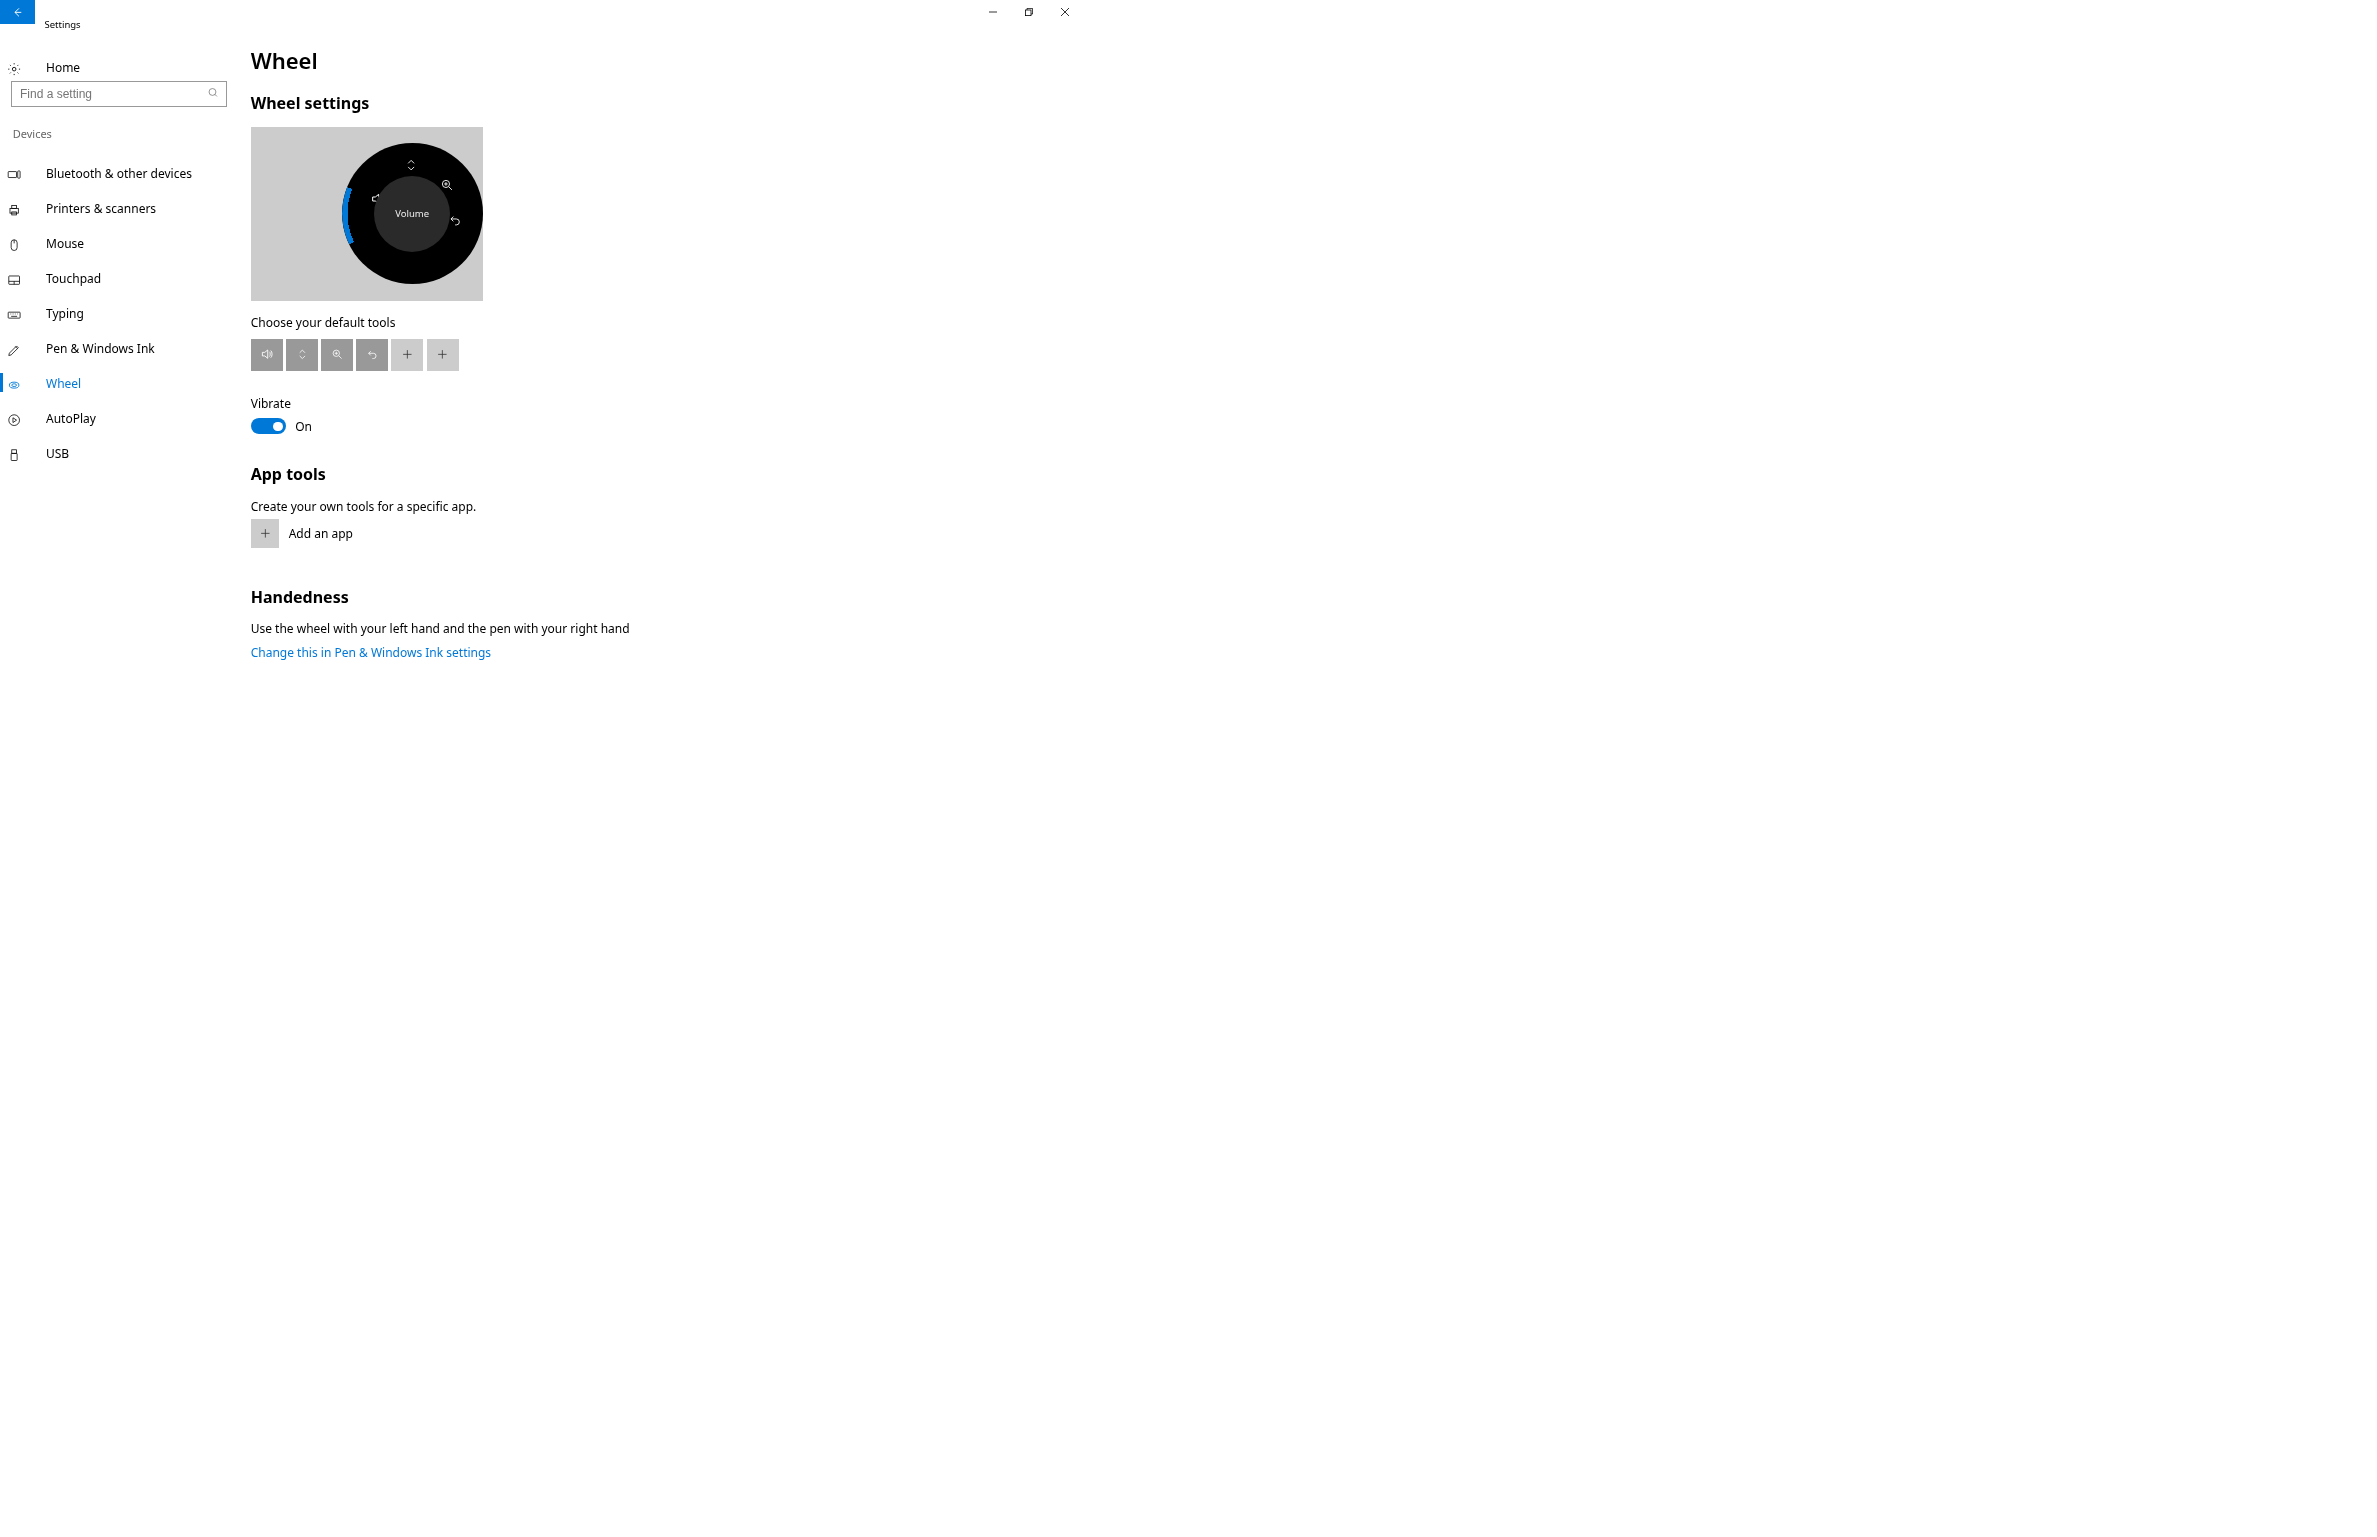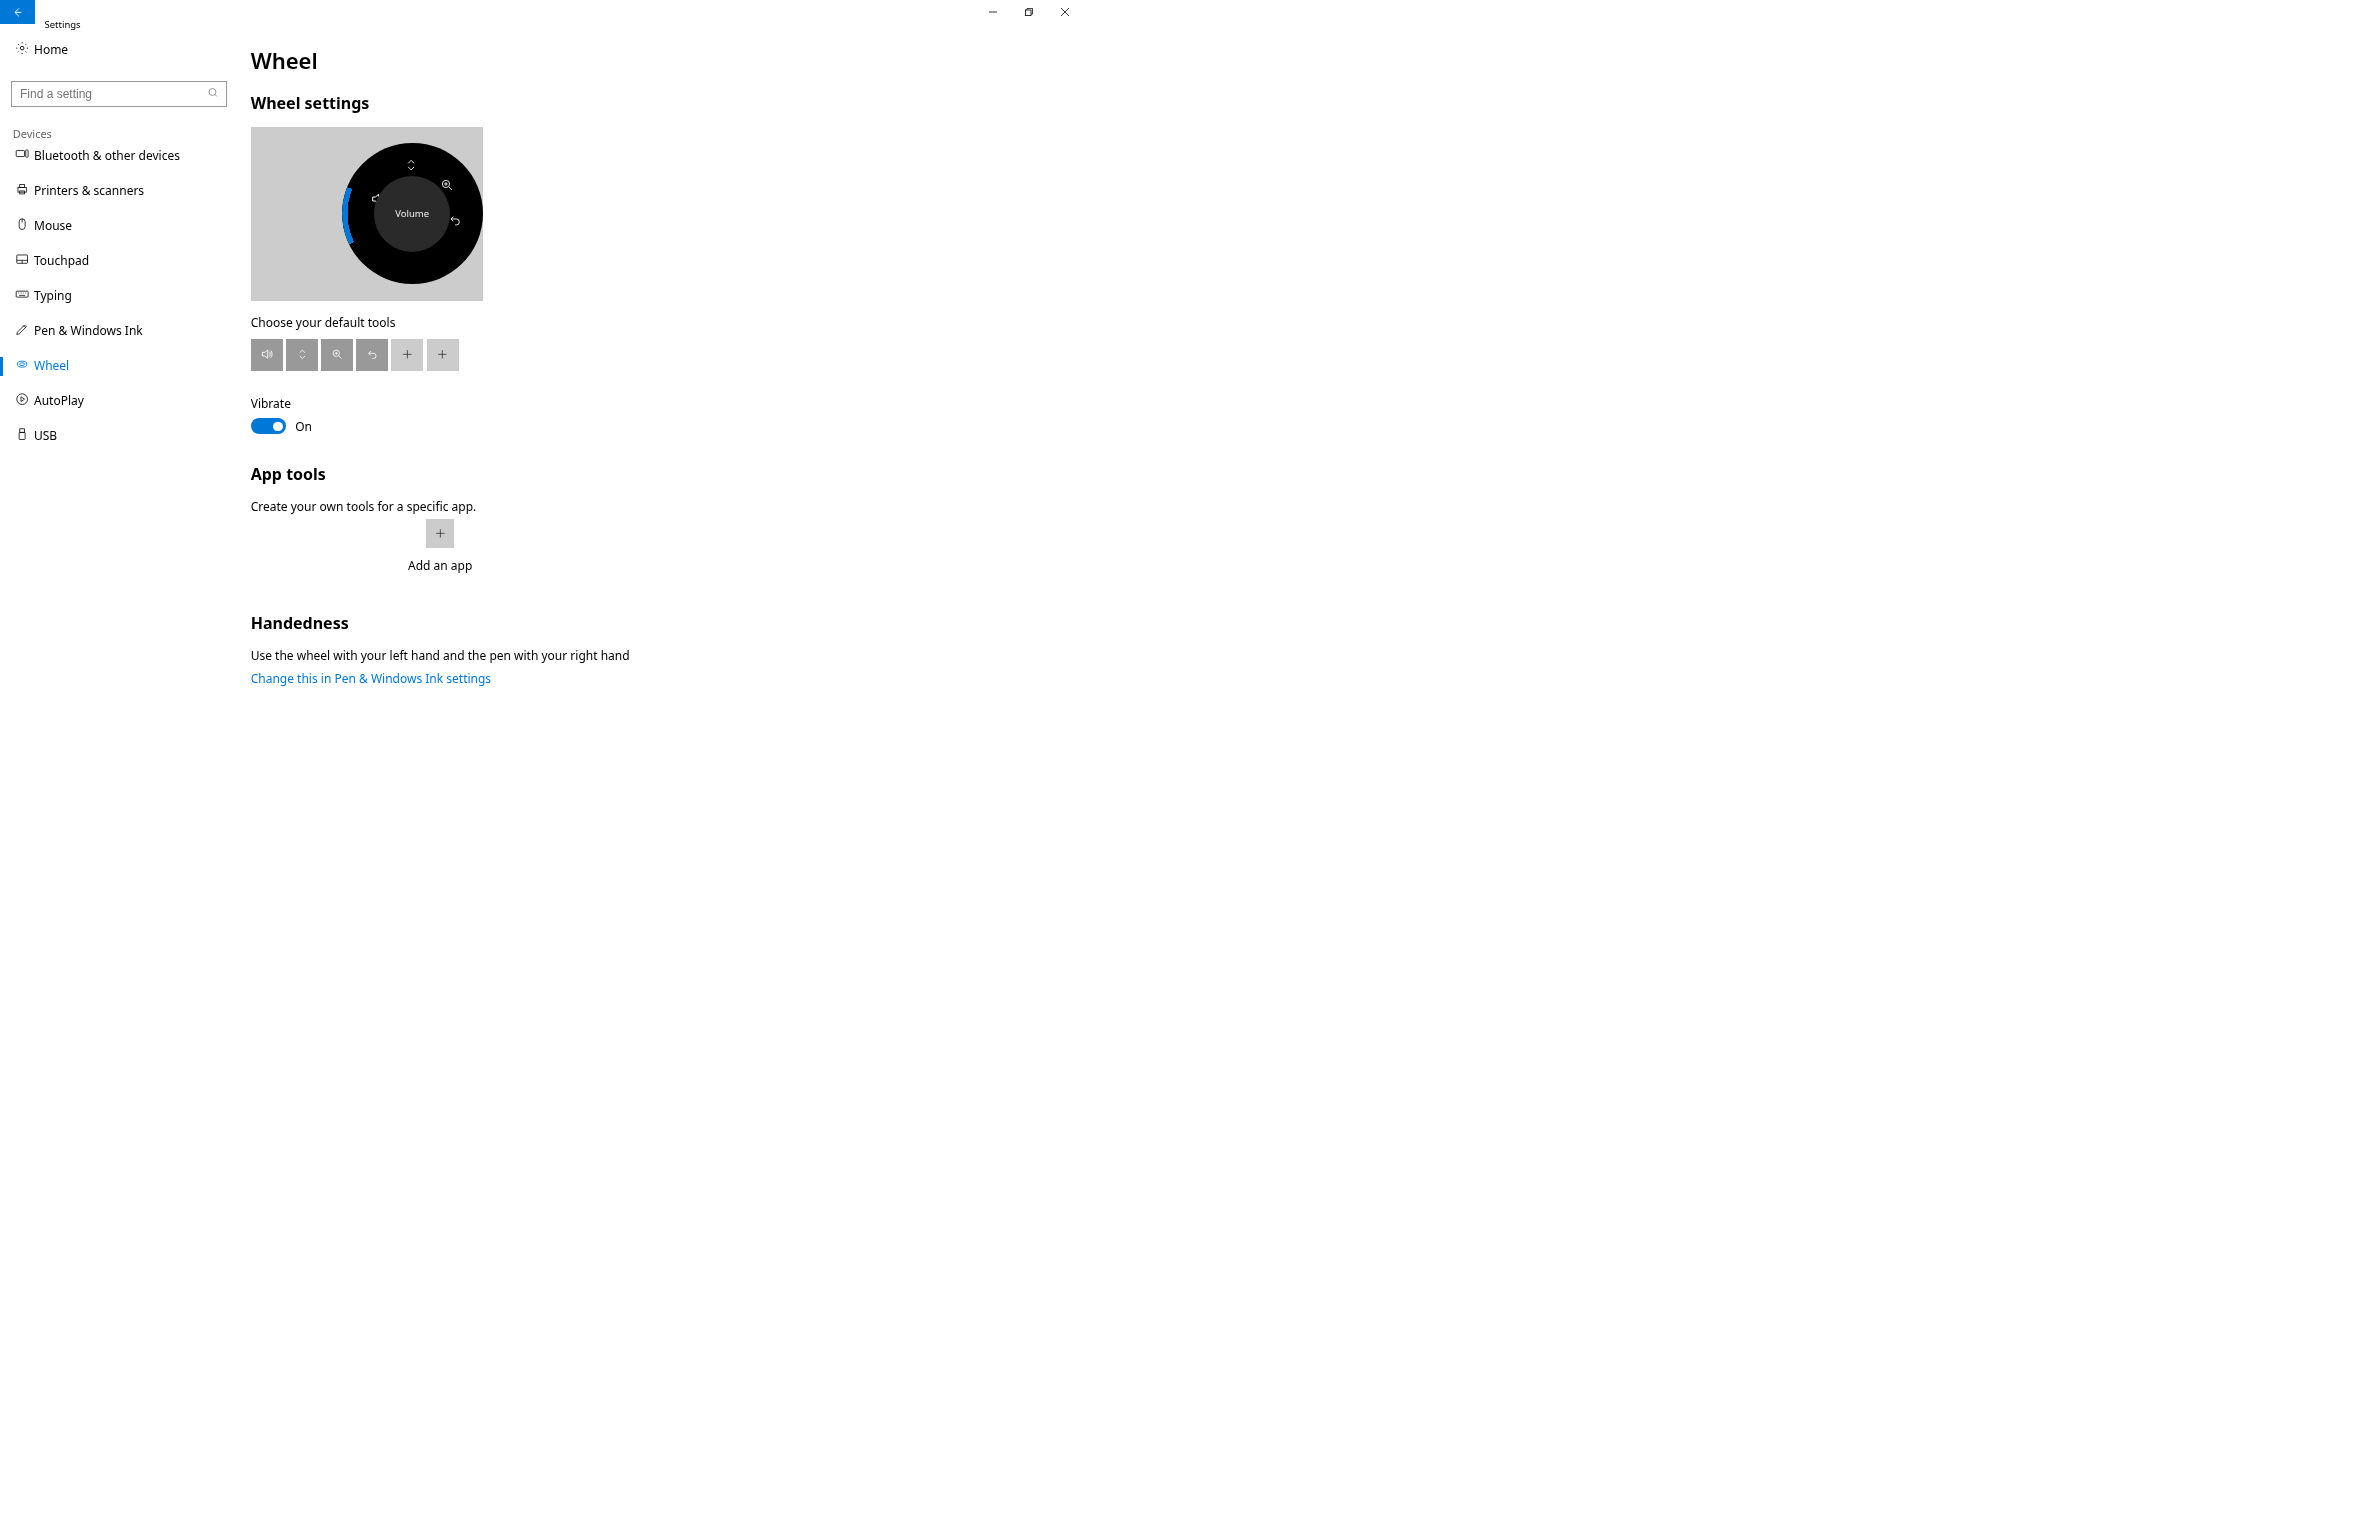--- a/index.html
+++ b/index.html
@@ -22,22 +22,22 @@
     background: #0078d7;
     display:flex; align-items:center; justify-content:center;
   }
   .title { font-size: 9.5px; margin-left: 9.5px; color:#000;margin-top:24px; }
   .win-controls { margin-left:auto; display:flex; }
   .win-btn { width:36px; height:24px; display:flex; align-items:center; justify-content:center; }
   .container { display:flex; height: calc(701px - 24px); }
   
   .sidebar { width: 238px; padding-top: 17.4px; }
   .home-row, .nav-item {
-    display:flex; align-items:flex-start; height:35px;
-    padding-left:14px; gap:4px; cursor:default;
+    display:flex; align-items:flex-end; height:35px;
+    padding-left:6px; gap:24px; cursor:default;
   }
   .home-row { margin-bottom: 4.8px; }
   .nav-item.active { color:#0078d7; }
   .nav-item.active::before {
     content:""; position:absolute; left:0; width:3.2px; height:19px; background:#0078d7;
   }
   .nav-item { position:relative; }
   .icon-slot { width:16px; display:flex; justify-content:center; }
   .search-wrap { padding: 0 11px 19px 11px; margin-top:3.2px; }
   .search {
@@ -75,21 +75,21 @@
   .tool-row { display:flex; gap:3.2px; margin-bottom: 24px;}
   .tool-btn { width:32px; height:32px; background:#999; color:#fff;
     display:flex; align-items:center; justify-content:center; }
   .tool-btn.light { background:#ccc; color:#333;}
   .label { font-size:12px; margin-bottom:6.3px;}
   .toggle-row { display:flex; align-items:center; gap:9.5px; margin-bottom:28.5px;}
   .toggle { width:35px; height:16px; background:#0078d7; border-radius:8px; position:relative;}
   .toggle::after { content:""; width:9.5px; height:9.5px; background:#fff; border-radius:50%;
     position:absolute; right:3.2px; top:3.2px;}
   .apptools-desc { font-size:12px; margin-bottom:4px;}
-  .add-app-row { display:flex; align-items:center; gap:9.5px; margin-bottom: 38px; flex-direction: column;}
+  .add-app-row { display:flex; align-items:center; gap:9.5px; margin-bottom: 38px;}
   .add-app-btn { width:28.5px; height:28.5px; background:#ccc; display:flex; align-items:center; justify-content:center; color:#333;}
   .hand-desc { font-size:12px; margin-bottom:6.3px;}
   .link { color:#0078d7; cursor:default; font-size:12px;}
   
   .aside { margin-left:auto; width: 182px; padding-top: 28.5px; }
   .aside h3 { font-size:12px; font-weight:400; margin-bottom:6.3px;}
   .aside .link { display:block; margin-bottom:28.5px;}
 </style>
 </head>
 <body>

